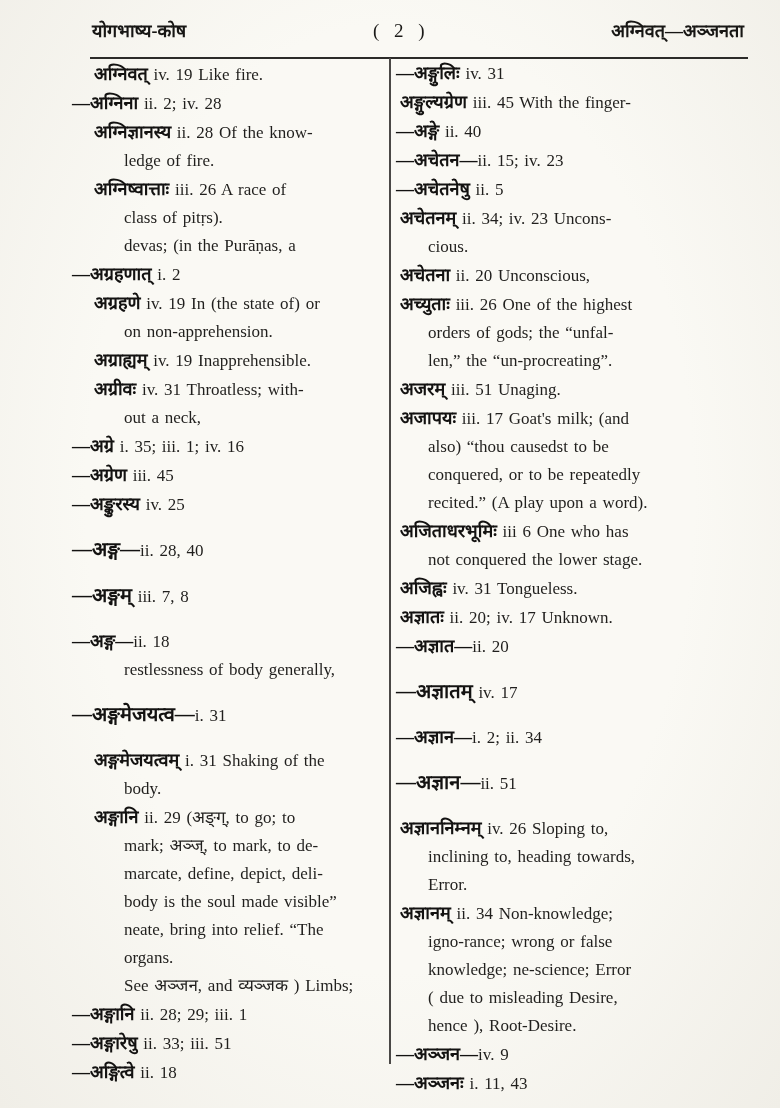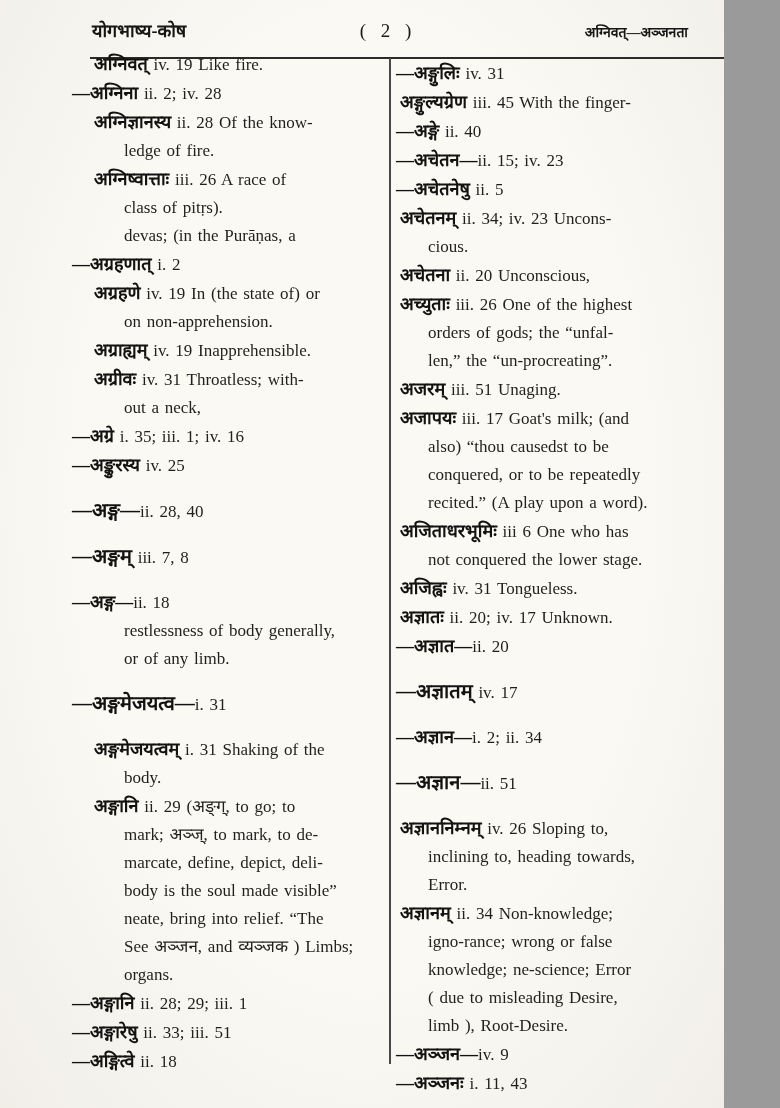--- a/index.html
+++ b/index.html
@@ -1,34 +1,34 @@
 <!DOCTYPE html>
 <html><head>
 <meta charset="utf-8">
 <style>
   html,body{margin:0;padding:0;background:#9a9a9a;}
   .page{
     position:relative;
-    width:724px;height:1108px;
+    width:780px;height:1108px;
     background:radial-gradient(ellipse at 50% 45%, #faf9f4 55%, #f0eee7 100%);
     font-family:"Liberation Serif","DejaVu Serif",serif;
     color:#201f1d;
     overflow:hidden;
   }
   .header{
     position:absolute;top:18px;left:92px;right:36px;
     display:flex;justify-content:space-between;align-items:baseline;
   }
   .hdr-title{font-weight:bold;font-size:18px;color:#171614;}
   .hdr-page{font-size:19px;word-spacing:10px;color:#1b1a18;}
-  .hdr-range{font-weight:bold;font-size:14px;color:#171614;}
+  .hdr-range{font-weight:bold;font-size:18px;color:#171614;}
   .rule{position:absolute;top:57px;left:90px;width:658px;height:2px;background:#2c2b29;}
   .divider{position:absolute;top:58px;left:389px;width:2px;height:1006px;background:#4a4846;}
   .col{position:absolute;font-size:17px;}
-  .col-left{left:72px;top:50px;width:314px;}
+  .col-left{left:72px;top:60px;width:314px;}
   .col-right{left:396px;top:59px;width:362px;}
   .line{line-height:28px;white-space:nowrap;word-spacing:1.5px;}
   .head{font-weight:bold;font-size:18px;color:#131211;}
   .entry.bold .head{font-size:20px;}
   .entry.bold{margin:16px 0;}
   .col-left .entry:not(.dash) .first{padding-left:22px;}
   .col-right .entry:not(.dash) .first{padding-left:4px;}
   .col-left .cont{padding-left:52px;}
   .col-right .cont{padding-left:32px;}
 </style>
@@ -70,50 +70,52 @@
         <div class="line first"><span class="head">अग्राह्यम्</span><span class="gloss"> iv. 19 Inapprehensible.</span></div>
       </div>
       <div class="entry">
         <div class="line first"><span class="head">अग्रीवः</span><span class="gloss"> iv. 31 Throatless; with-</span></div>
         <div class="line cont">out a neck,</div>
       </div>
       <div class="entry dash">
         <div class="line first"><span class="head">—अग्रे</span><span class="gloss"> i. 35; iii. 1; iv. 16</span></div>
       </div>
       <div class="entry dash">
+        <div class="line first"><span class="head">—अग्रेण</span><span class="gloss"> iii. 45</span></div>
+      </div>
+      <div class="entry dash">
         <div class="line first"><span class="head">—अङ्कुरस्य</span><span class="gloss"> iv. 25</span></div>
       </div>
       <div class="entry bold dash">
         <div class="line first"><span class="head">—अङ्ग—</span><span class="gloss">ii. 28, 40</span></div>
       </div>
       <div class="entry bold dash">
         <div class="line first"><span class="head">—अङ्गम्</span><span class="gloss"> iii. 7, 8</span></div>
       </div>
       <div class="entry dash">
         <div class="line first"><span class="head">—अङ्ग—</span><span class="gloss">ii. 18</span></div>
       </div>
       <div class="entry">
         <div class="line cont">restlessness of body generally,</div>
-        <div class="line cont">or of any limb.</div>
       </div>
       <div class="entry bold dash">
         <div class="line first"><span class="head">—अङ्गमेजयत्व—</span><span class="gloss">i. 31</span></div>
       </div>
       <div class="entry">
         <div class="line first"><span class="head">अङ्गमेजयत्वम्</span><span class="gloss"> i. 31 Shaking of the</span></div>
         <div class="line cont">body.</div>
       </div>
       <div class="entry">
         <div class="line first"><span class="head">अङ्गानि</span><span class="gloss"> ii. 29 (अङ्ग्, to go; to</span></div>
         <div class="line cont">mark; अञ्ज्, to mark, to de-</div>
         <div class="line cont">marcate, define, depict, deli-</div>
         <div class="line cont">body is the soul made visible”</div>
         <div class="line cont">neate, bring into relief. “The</div>
+        <div class="line cont">organs.</div>
         <div class="line cont">See अञ्जन, and व्यञ्जक ) Limbs;</div>
-        <div class="line cont">organs.</div>
       </div>
       <div class="entry dash">
         <div class="line first"><span class="head">—अङ्गानि</span><span class="gloss"> ii. 28; 29; iii. 1</span></div>
       </div>
       <div class="entry dash">
         <div class="line first"><span class="head">—अङ्गारेषु</span><span class="gloss"> ii. 33; iii. 51</span></div>
       </div>
       <div class="entry dash">
         <div class="line first"><span class="head">—अङ्गित्वे</span><span class="gloss"> ii. 18</span></div>
       </div>
@@ -180,21 +182,21 @@
       <div class="entry">
         <div class="line first"><span class="head">अज्ञाननिम्नम्</span><span class="gloss"> iv. 26 Sloping to,</span></div>
         <div class="line cont">inclining to, heading towards,</div>
         <div class="line cont">Error.</div>
       </div>
       <div class="entry">
         <div class="line first"><span class="head">अज्ञानम्</span><span class="gloss"> ii. 34 Non-knowledge;</span></div>
         <div class="line cont">igno-rance; wrong or false</div>
         <div class="line cont">knowledge; ne-science; Error</div>
         <div class="line cont">( due to misleading Desire,</div>
-        <div class="line cont">limb ), Root-Desire.</div>
+        <div class="line cont">hence ), Root-Desire.</div>
       </div>
       <div class="entry dash">
         <div class="line first"><span class="head">—अञ्जन—</span><span class="gloss">iv. 9</span></div>
       </div>
       <div class="entry dash">
         <div class="line first"><span class="head">—अञ्जनः</span><span class="gloss"> i. 11, 43</span></div>
       </div>
       <div class="entry bold dash">
         <div class="line first"><span class="head">—अञ्जनता—</span><span class="gloss">i. 41 (See अङ्गानि)</span></div>
       </div>

